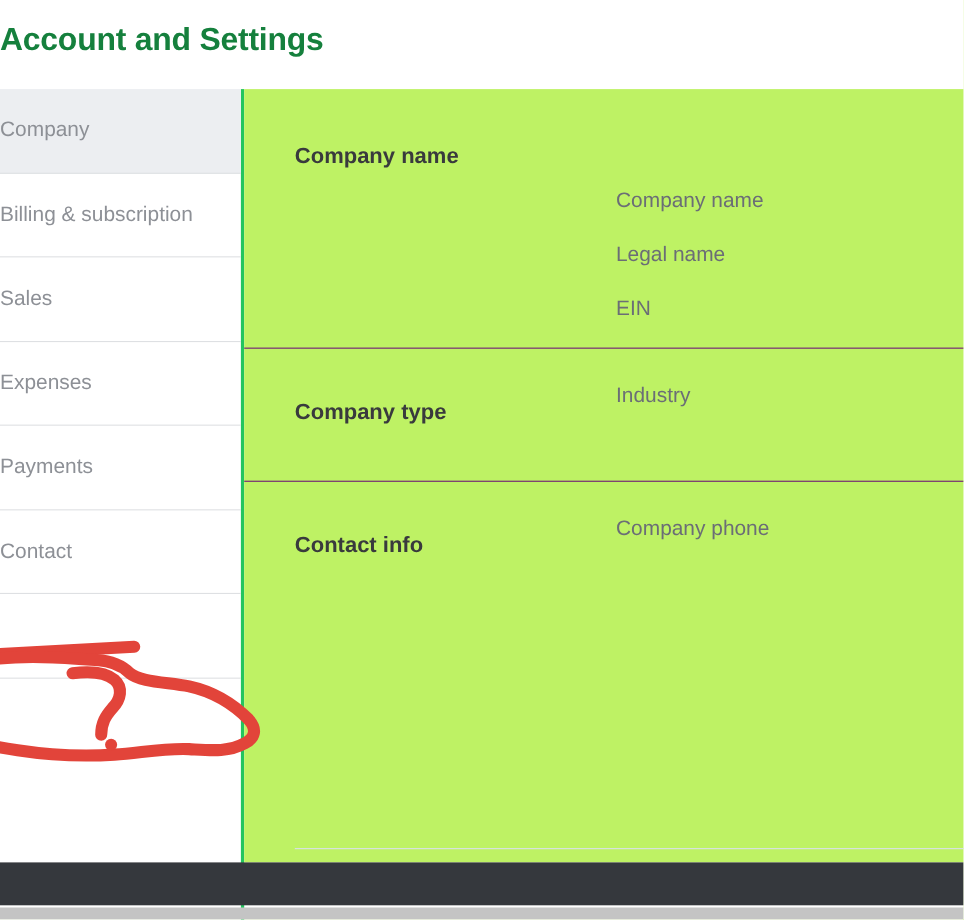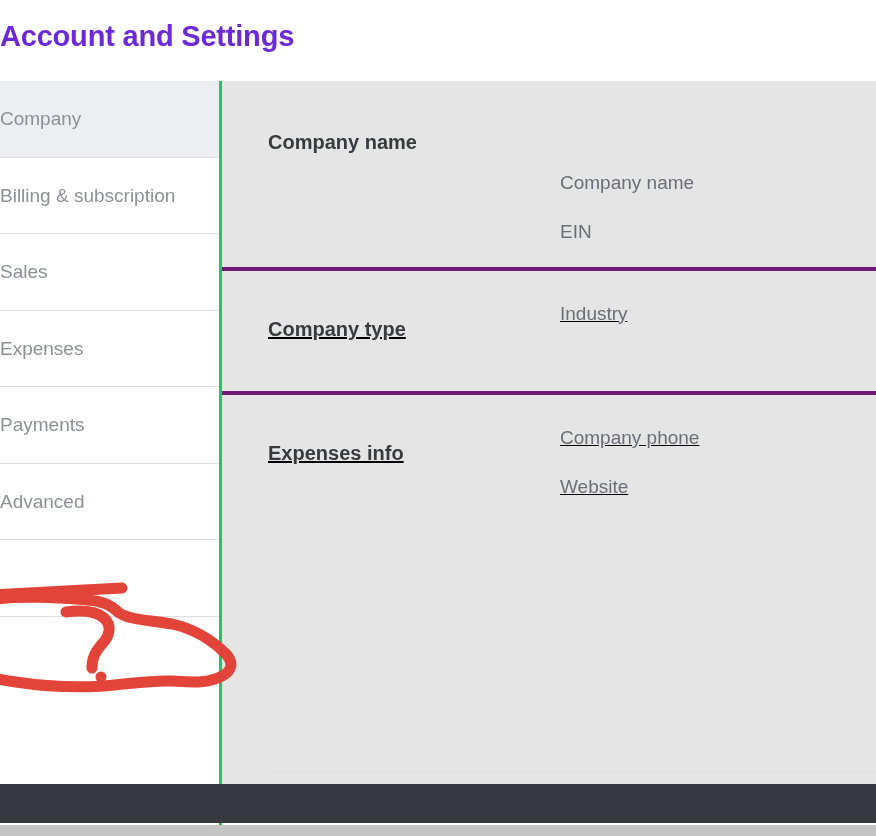--- a/index.html
+++ b/index.html
@@ -16,21 +16,21 @@
     -webkit-font-smoothing: antialiased;
   }
 
   
   .page-title {
     position: absolute;
     left: 0px;
     top: 20px;
     font-size: 29px;
     font-weight: bold;
-    color: #6d28d9;
+    color: #15803d;
     letter-spacing: -0.2px;
     white-space: nowrap;
   }
 
   
   .settings-body {
     position: absolute;
     left: 0px;
     top: 81px;
     width: 876px;
@@ -71,30 +71,29 @@
     line-height: 1;
   }
 
   
   .content {
     position: absolute;
     left: 222px;
     top: 0px;
     width: 654px;
     height: 703px;
-    background: #e5e5e5;
+    background: #bef264;
   }
   .section {
     position: relative;
     box-sizing: border-box;
     padding-left: 46px;
   }
   .section + .section {
-    border-top: 4px solid #701a75;
-    text-decoration: underline;
+    border-top: 1px solid #701a75;
   }
   .section-inner {
     position: relative;
     display: flex;
     align-items: flex-start;
   }
   .section-title {
     flex: 0 0 292px;
     font-size: 20px;
     font-weight: bold;
@@ -183,52 +182,52 @@
     <div class="sidebar-item">
       <span class="sidebar-item-label">Sales</span>
     </div>
     <div class="sidebar-item">
       <span class="sidebar-item-label">Expenses</span>
     </div>
     <div class="sidebar-item">
       <span class="sidebar-item-label">Payments</span>
     </div>
     <div class="sidebar-item">
-      <span class="sidebar-item-label">Advanced</span>
+      <span class="sidebar-item-label">Contact</span>
     </div>
     <div class="sidebar-item is-blank"></div>
   </nav>
 
   <main class="content">
 
     <section class="section section-company-name">
       <div class="section-inner">
         <div class="section-title">Company name</div>
         <div class="field-list">
           <div class="field-row">Company name</div>
+          <div class="field-row">Legal name</div>
           <div class="field-row">EIN</div>
         </div>
       </div>
     </section>
 
     <section class="section section-company-type">
       <div class="section-inner">
         <div class="section-title">Company type</div>
         <div class="field-list">
           <div class="field-row">Industry</div>
         </div>
       </div>
     </section>
 
     <section class="section section-contact-info">
       <div class="section-inner">
-        <div class="section-title">Expenses info</div>
+        <div class="section-title">Contact info</div>
         <div class="field-list">
           <div class="field-row">Company phone</div>
-          <div class="field-row">Website</div>
         </div>
       </div>
     </section>
 
     <div class="content-bottom-rule"></div>
 
   </main>
 </div>
 
 <div class="bottom-dark-bar"></div>

